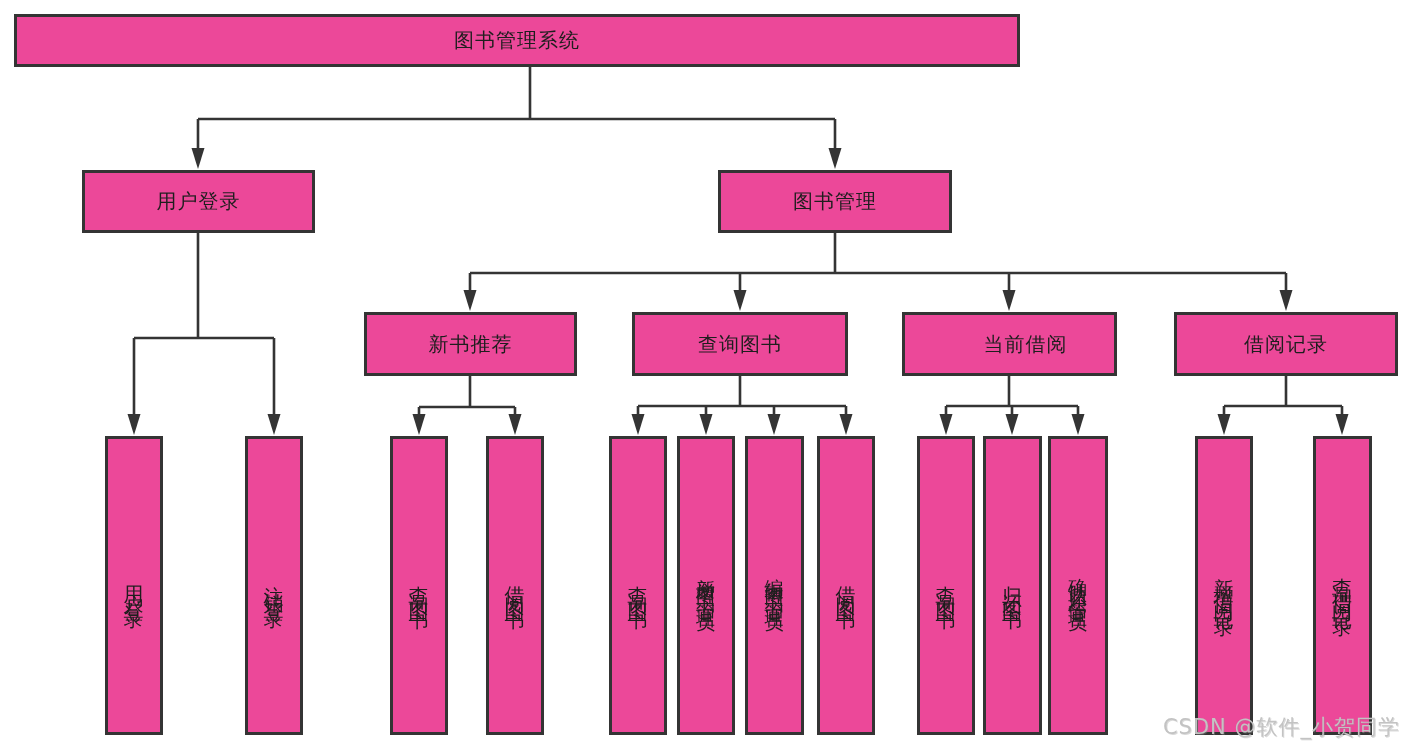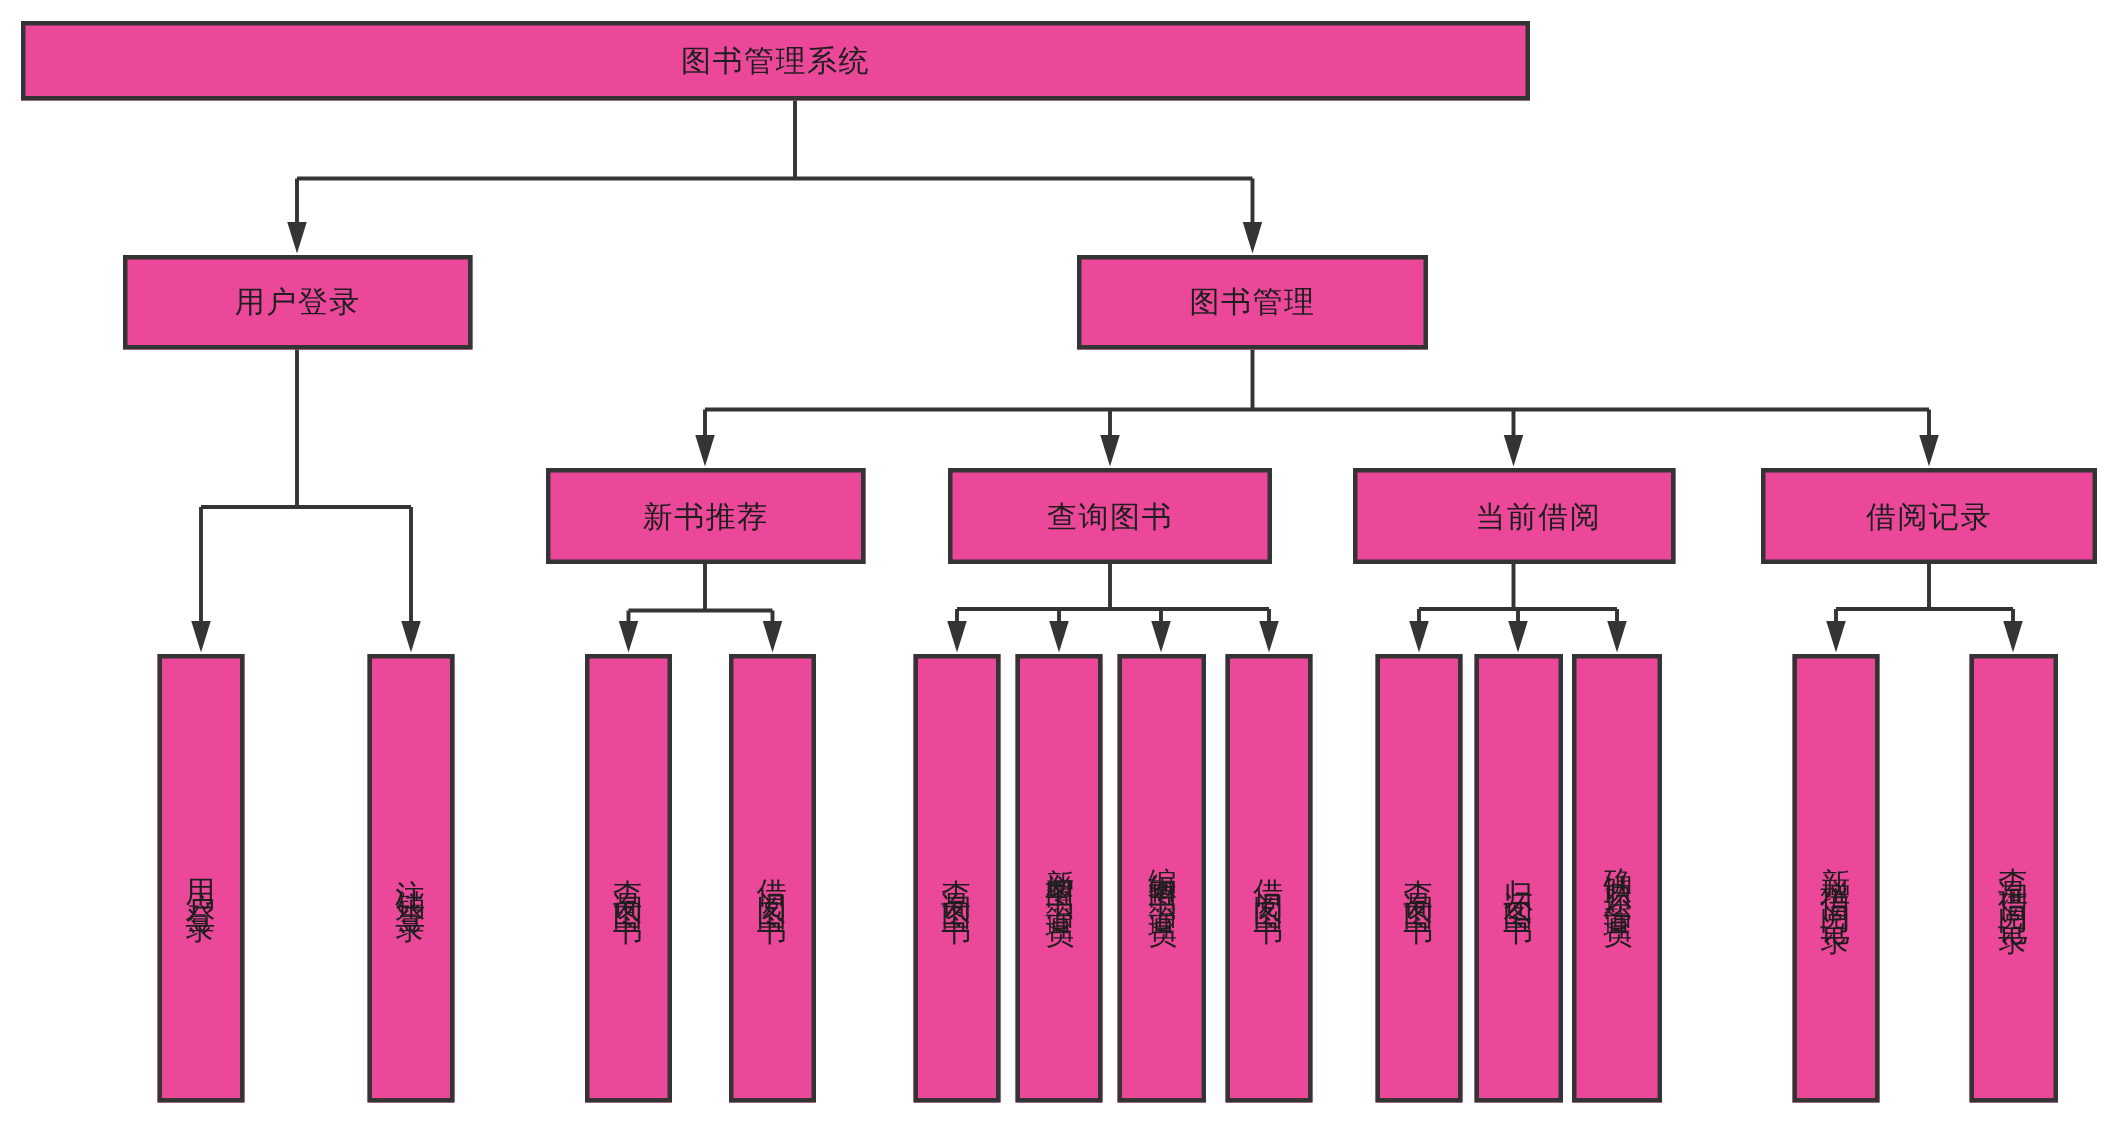--- a/index.html
+++ b/index.html
@@ -155,13 +155,14 @@
     <span class="lbl">确认归还（管理员）</span>
   </div>
 
   <div class="node leaf" style="left:1195px;width:58px;">
     <span class="lbl">新增借阅记录</span>
   </div>
   <div class="node leaf" style="left:1313px;width:59px;">
     <span class="lbl">查询借阅记录</span>
   </div>
 
+  <div id="watermark">CSDN @软件_小贺同学</div>
 </div>
 
 </body></html>

